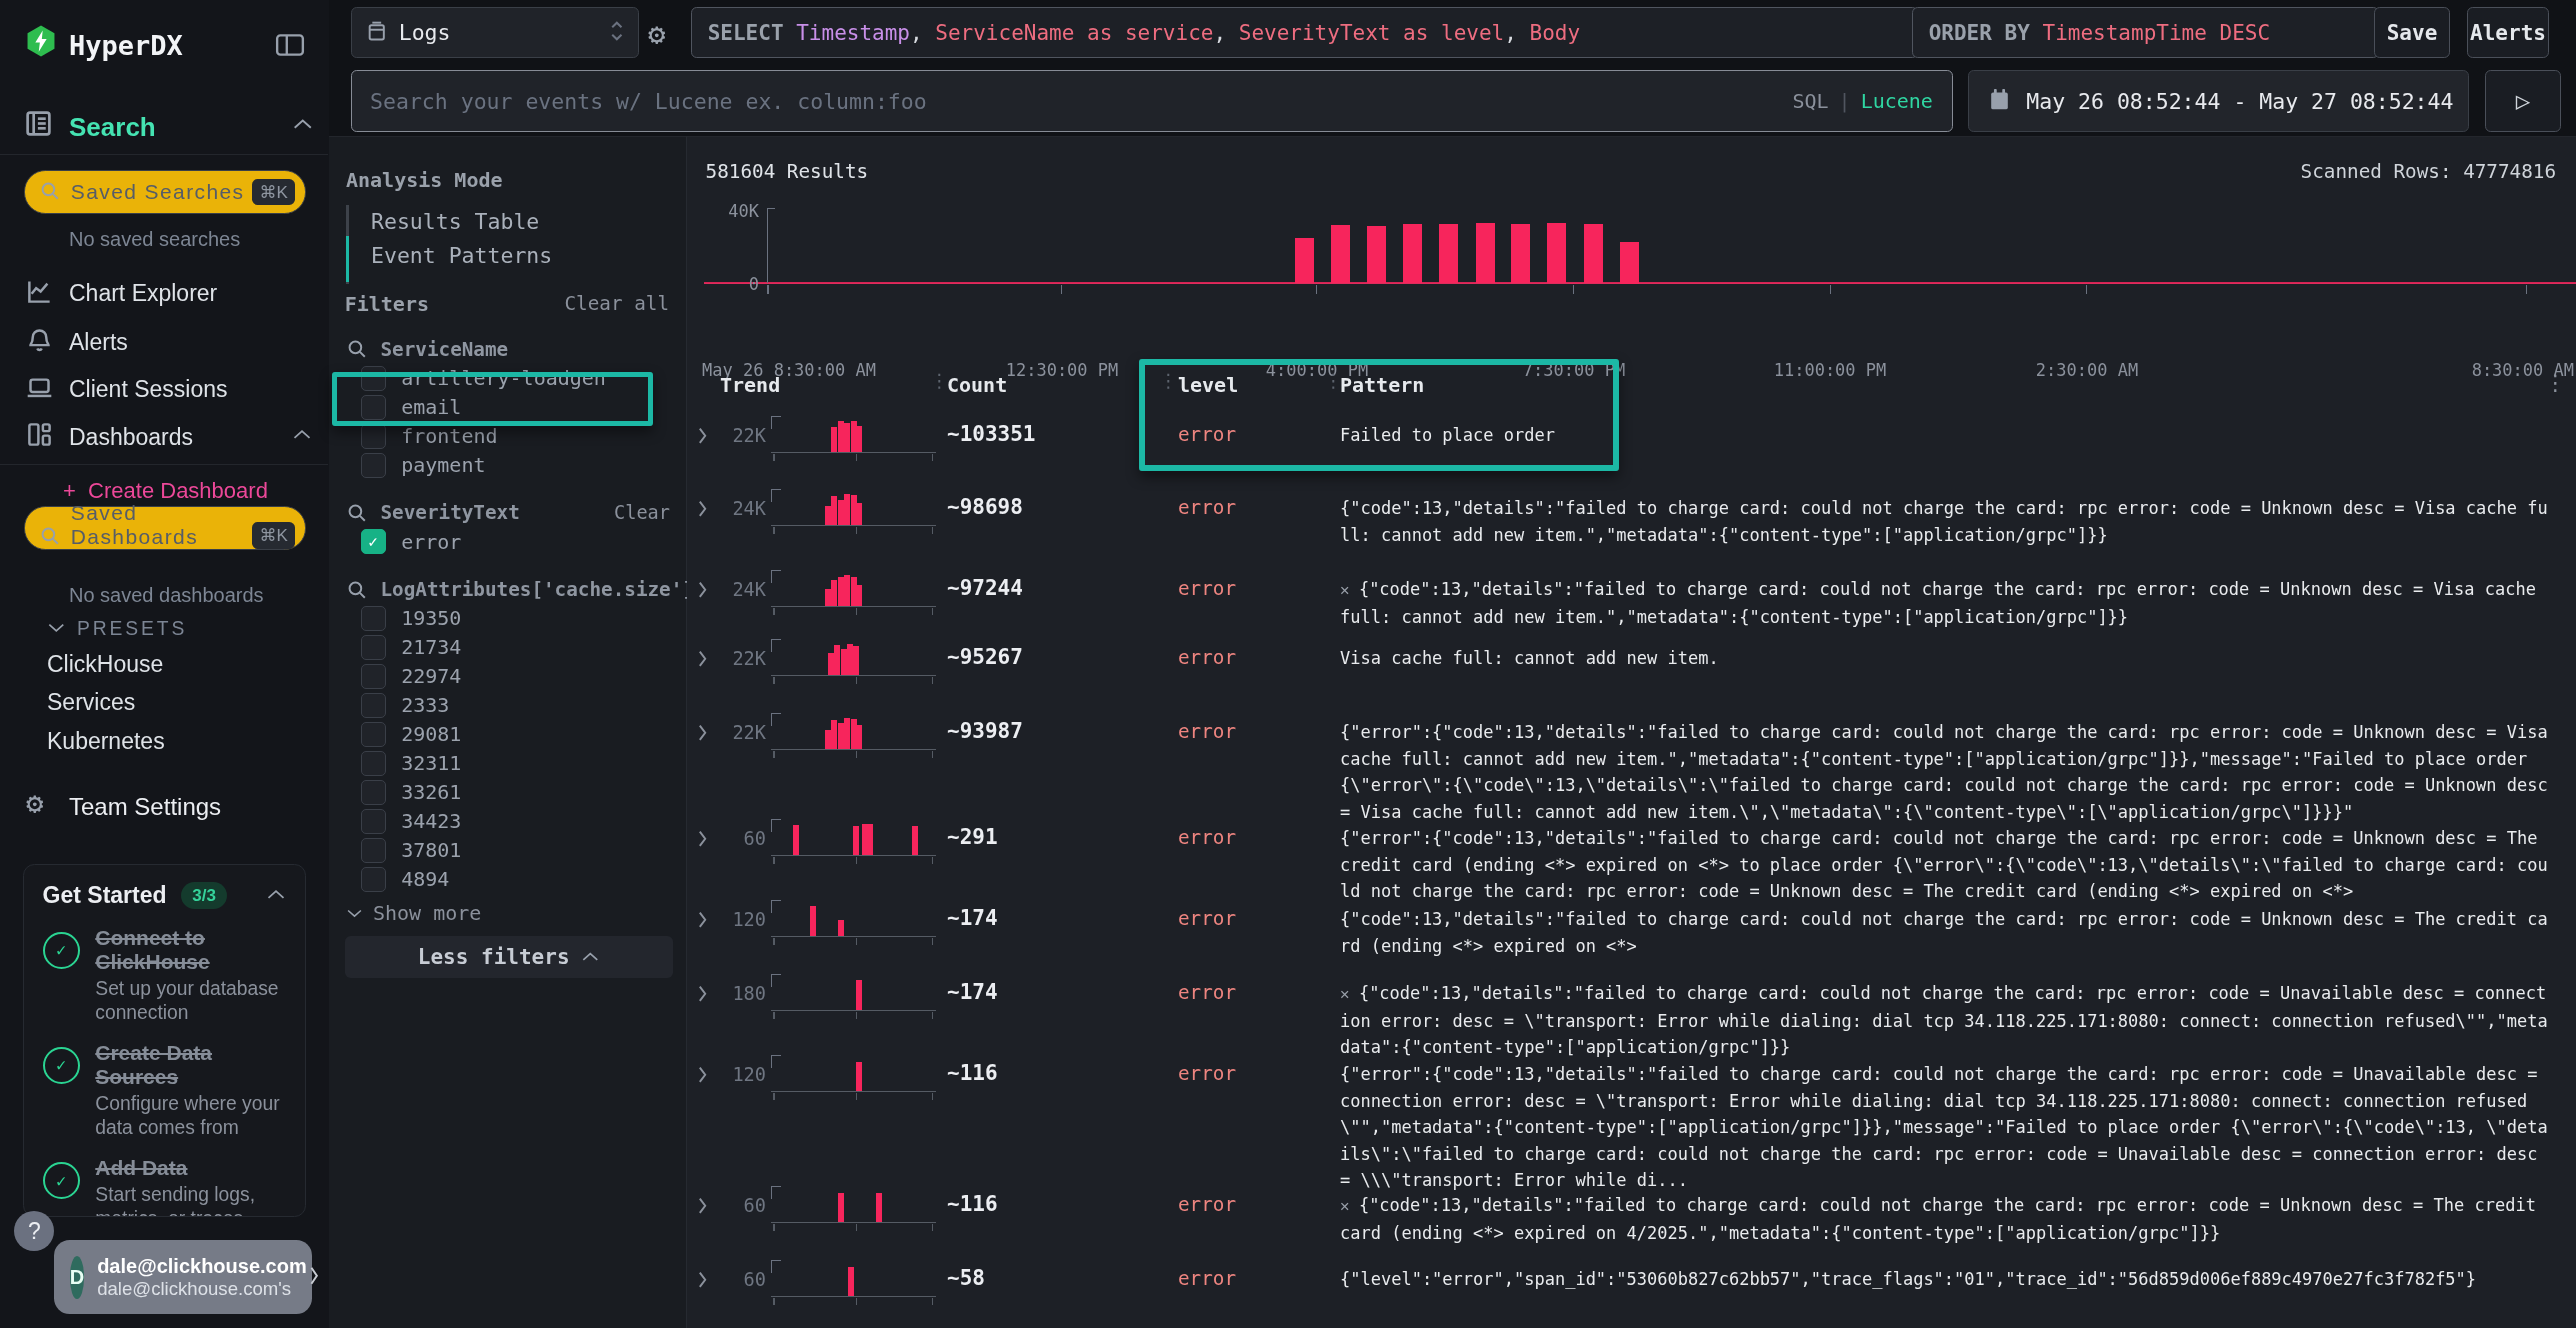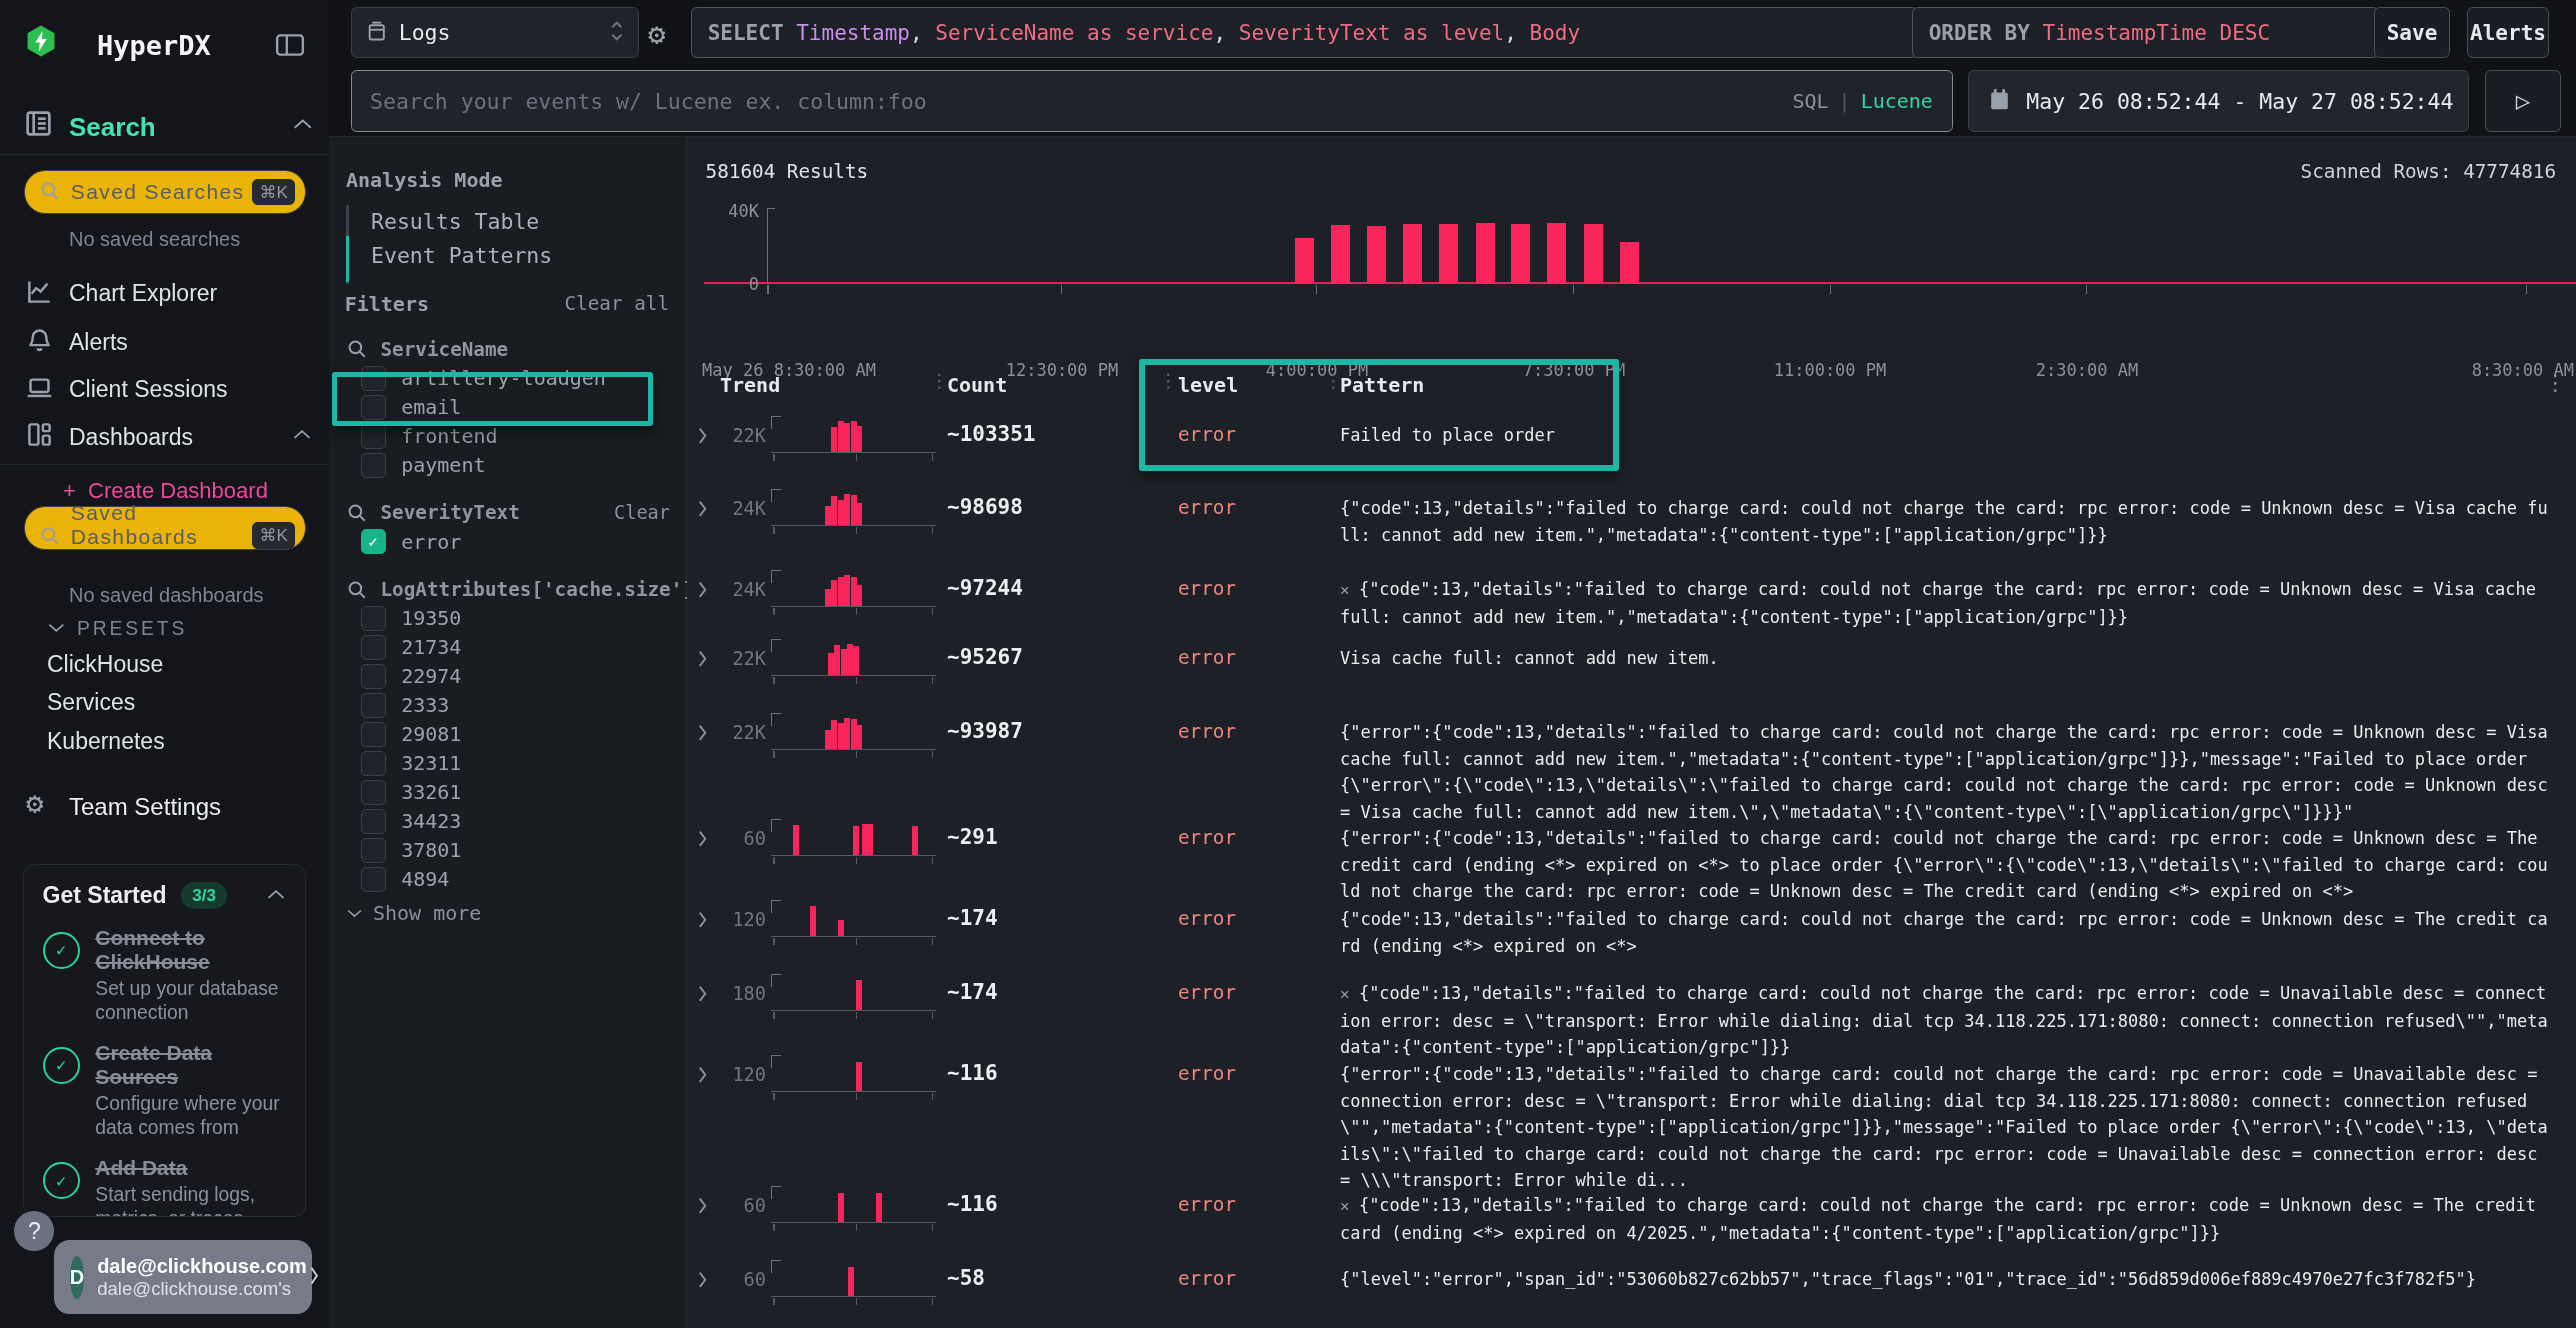--- a/index.html
+++ b/index.html
@@ -98,21 +98,21 @@
 
 <div id="app">
 
   <div id="sidebar">
     <div class="abs" style="left:24px;top:24px;">
       <svg width="34" height="34" viewBox="0 0 24 24">
           <polygon points="12,1 21.5,6.5 21.5,17.5 12,23 2.5,17.5 2.5,6.5" fill="#2ebd4f"></polygon>
           <polygon points="13.2,4.5 8,13 11.2,13 10.4,19.5 16,10.6 12.6,10.6" fill="#ffffff"></polygon>
         </svg>
     </div>
-    <div class="abs" style="left:69px;top:30px;font-size:27px;font-weight:bold;color:#f2f4f7;margin-left:28px;">HyperDX</div>
+    <div class="abs" style="left:69px;top:30px;font-size:27px;font-weight:bold;color:#f2f4f7;">HyperDX</div>
     <div class="abs" style="left:275px;top:31.5px;">
       <svg width="30" height="26" viewBox="0 0 28 24" class="icon">
           <rect x="2" y="3" width="24" height="18" rx="3"></rect>
           <line x1="11" y1="3" x2="11" y2="21"></line>
         </svg>
     </div>
 
     <div class="abs" style="left:24px;top:109px;">
       <svg width="29" height="29" viewBox="0 0 24 24" class="icon">
           <rect x="3" y="3" width="18" height="18" rx="2"></rect>
@@ -411,20 +411,26 @@
           <span class="o-label">4894</span>
         </div>
         <div id="show-more">
           <svg width="17" height="10.7" viewBox="0 0 24 14" class="icon">
             <polyline points="3,3 12,11 21,3"></polyline>
           </svg>
           <span>Show more</span>
         </div>
       </div>
 
+    <div id="less-filters">
+      <span>Less filters</span>
+      <svg width="18.6" height="11.4" viewBox="0 0 24 14" class="icon">
+          <polyline points="3,11 12,3 21,11"></polyline>
+        </svg>
+    </div>
   </div>
 
   <div id="main">
     <div id="results-label">581604 Results</div>
     <div id="scanned-label">Scanned Rows: 47774816</div>
 
     <div id="plot">
       <div id="plot-base"></div>
       <div id="plot-redline"></div>
       <div id="plot-yaxis"></div>

